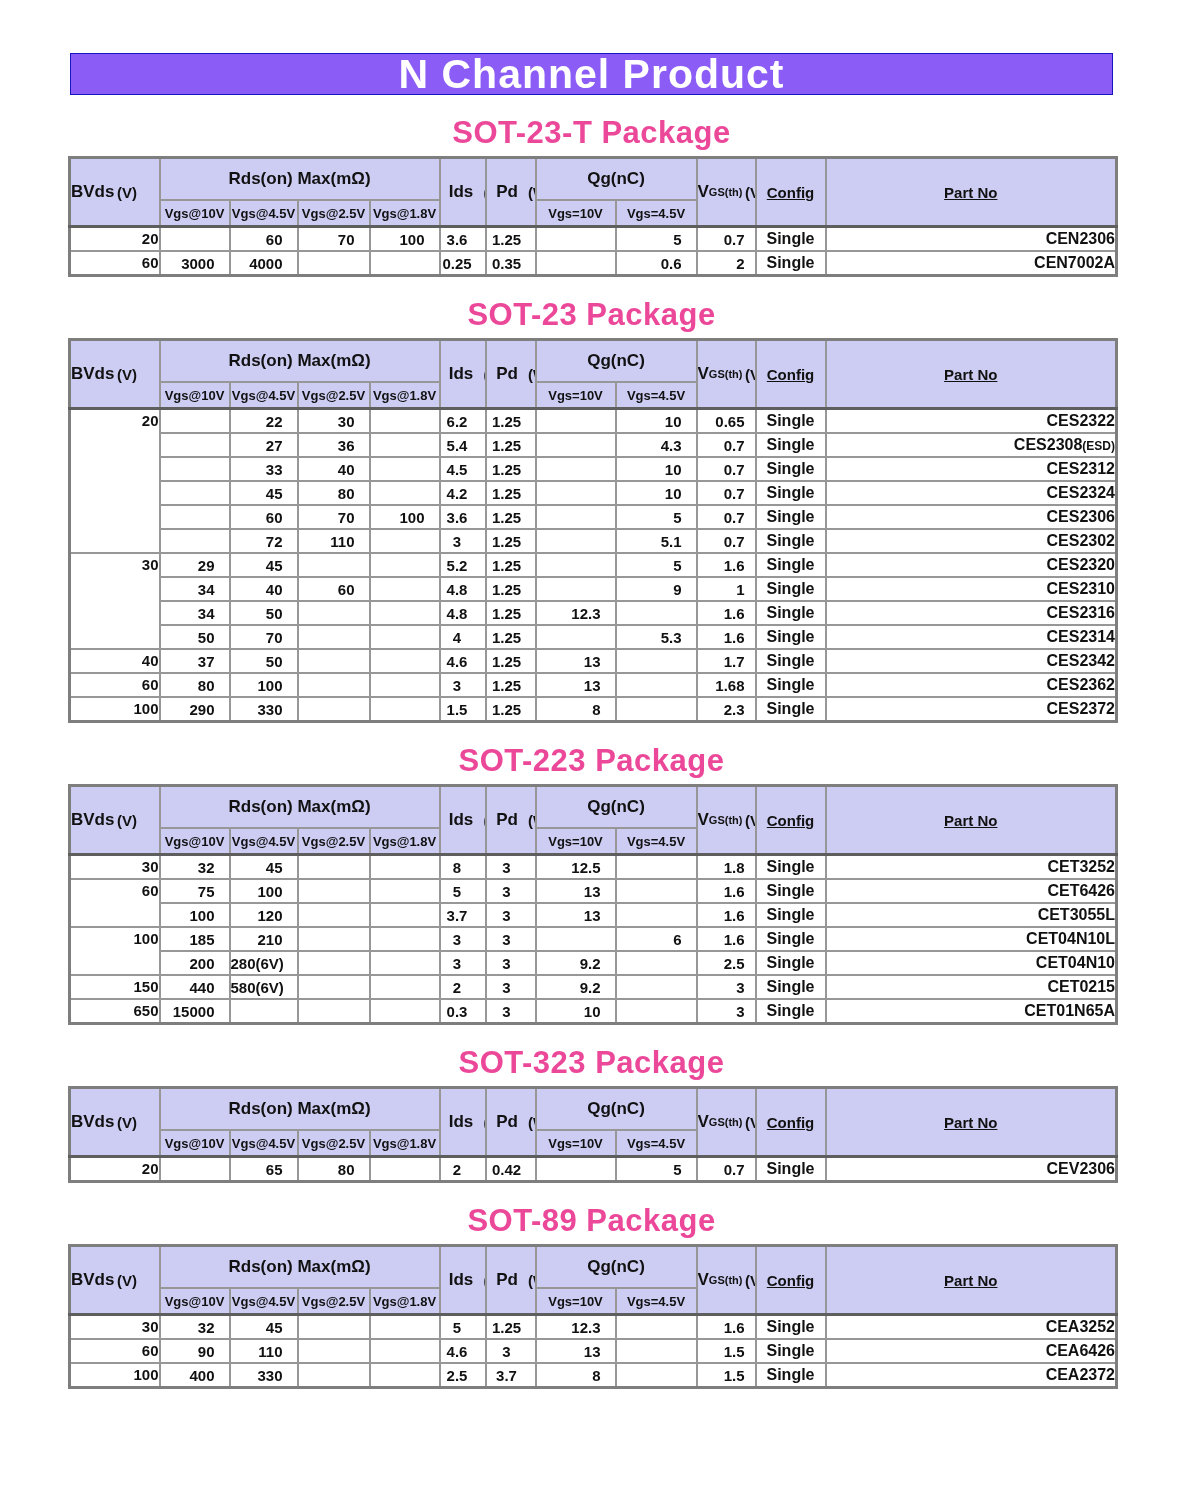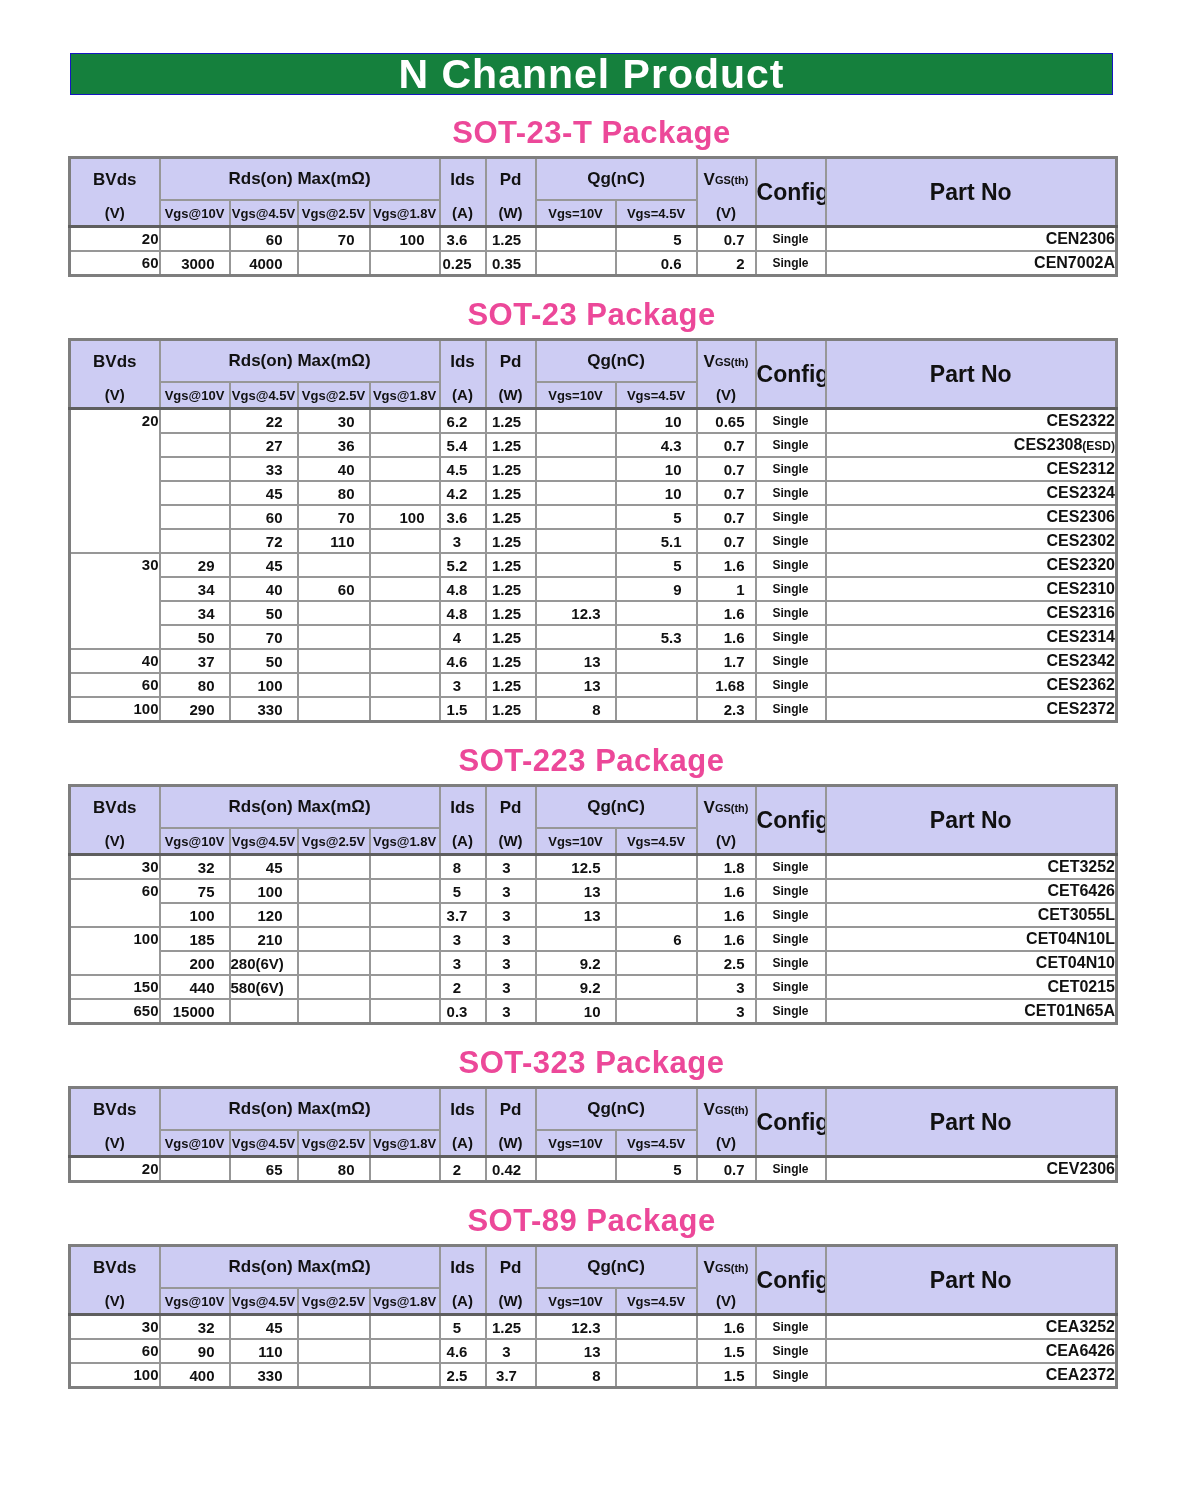--- a/index.html
+++ b/index.html
@@ -3,21 +3,21 @@
 <meta charset="utf-8">
 <style>
   html, body { margin:0; padding:0; }
   body {
     width:1200px; height:1489px; overflow:hidden; background:#ffffff;
     font-family:"Liberation Sans", sans-serif; color:#111;
     box-sizing:border-box; padding-top:53px;
   }
   .banner {
     margin-left:70px; width:1041px; height:40px;
-    background:#15803d; border:1px solid #1616c0;
+    background:#8b5cf6; border:1px solid #1616c0;
     text-align:center;
   }
   .banner span {
     color:#ffffff; font-weight:bold; font-size:41px; line-height:40px;
     letter-spacing:1px; white-space:nowrap;
   }
   .pkg-title {
     display:block; margin:20px 0 5px 68px; width:1047px;
     text-align:center; color:#ec4899; font-weight:bold;
     font-size:31px; line-height:36px; letter-spacing:0.5px;
@@ -28,34 +28,34 @@
     border:3px solid #7e7e7e;
   }
   .spec th, .spec td {
     border:2px solid #979797; padding:0; font-weight:bold;
     text-align:center; overflow:hidden; white-space:nowrap;
   }
   .spec thead th { background:#cdccf3; }
   .spec thead { border-bottom:3px solid #5e5e5e; }
   .spec thead tr.sub th { height:24px; font-size:13px; }
   .spec thead th.grp { height:40px; font-size:17px; }
-  .spec thead th.mid { font-size:23px; vertical-align:middle; }
-  .stack { display:flex; flex-direction:column; height:66px; }
+  .spec thead th.mid { font-size:15px; vertical-align:middle;text-decoration:underline; }
+  .stack { display:flex; flex-direction:row; height:66px; }
   .stack .l1 { flex:0 0 41px; display:flex; align-items:center; justify-content:center; font-size:17px; }
   .stack .l2 { flex:0 0 25px; display:flex; align-items:center; justify-content:center; font-size:15px; }
   .stack sub { font-size:11px; font-weight:bold; }
   .spec td { height:22px; font-size:15px; background:#ffffff; }
   td.bvds { vertical-align:top; }
   td.bvds div { height:22px; line-height:22px; text-align:right; }
   td.v   { text-align:right; padding-right:14px; }
   td.ids { text-align:center; padding-right:11px; }
   td.pd  { text-align:center; padding-right:8px; }
   td.qg  { text-align:right; padding-right:14px; }
   td.vth { text-align:right; padding-right:10px; }
-  td.cfg { text-align:center; font-size:12px; }
+  td.cfg { text-align:center; font-size:16px; }
   td.part { text-align:right; padding-left:22px; font-size:16px; }
   .part-note { font-size:12px; }
   
   col.c-bvds{width:90px} col.c-v10{width:70px} col.c-v45{width:68px}
   col.c-v25{width:72px} col.c-v18{width:70px} col.c-ids{width:46px}
   col.c-pd{width:50px}  col.c-q10{width:80px} col.c-q45{width:81px}
   col.c-vth{width:59px} col.c-cfg{width:70px} col.c-part{width:291px}
   .footnote {
     margin:26px 0 0 74px; font-size:18px; font-weight:bold; letter-spacing:0.5px;
   }

